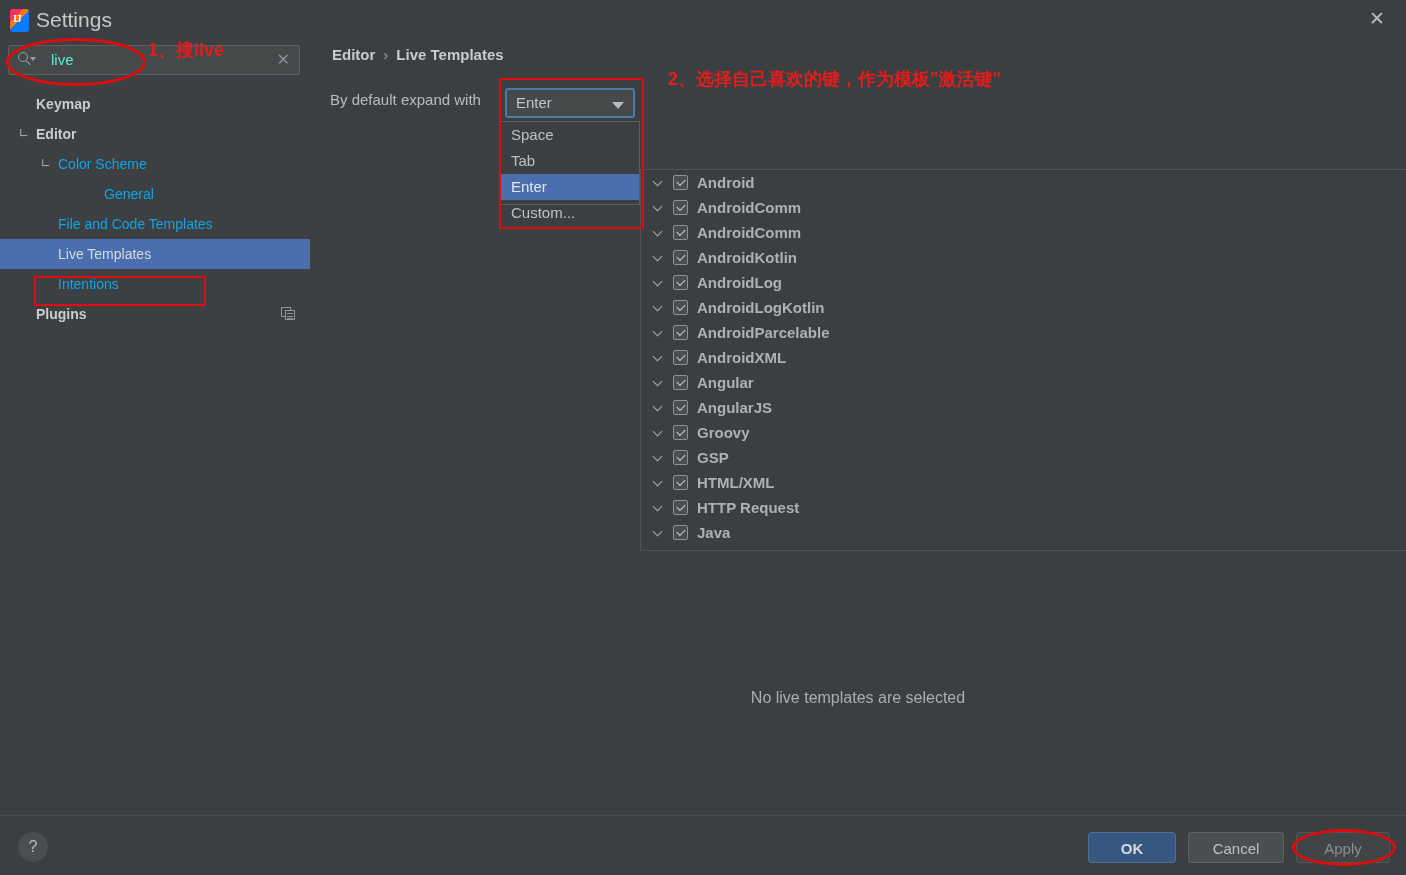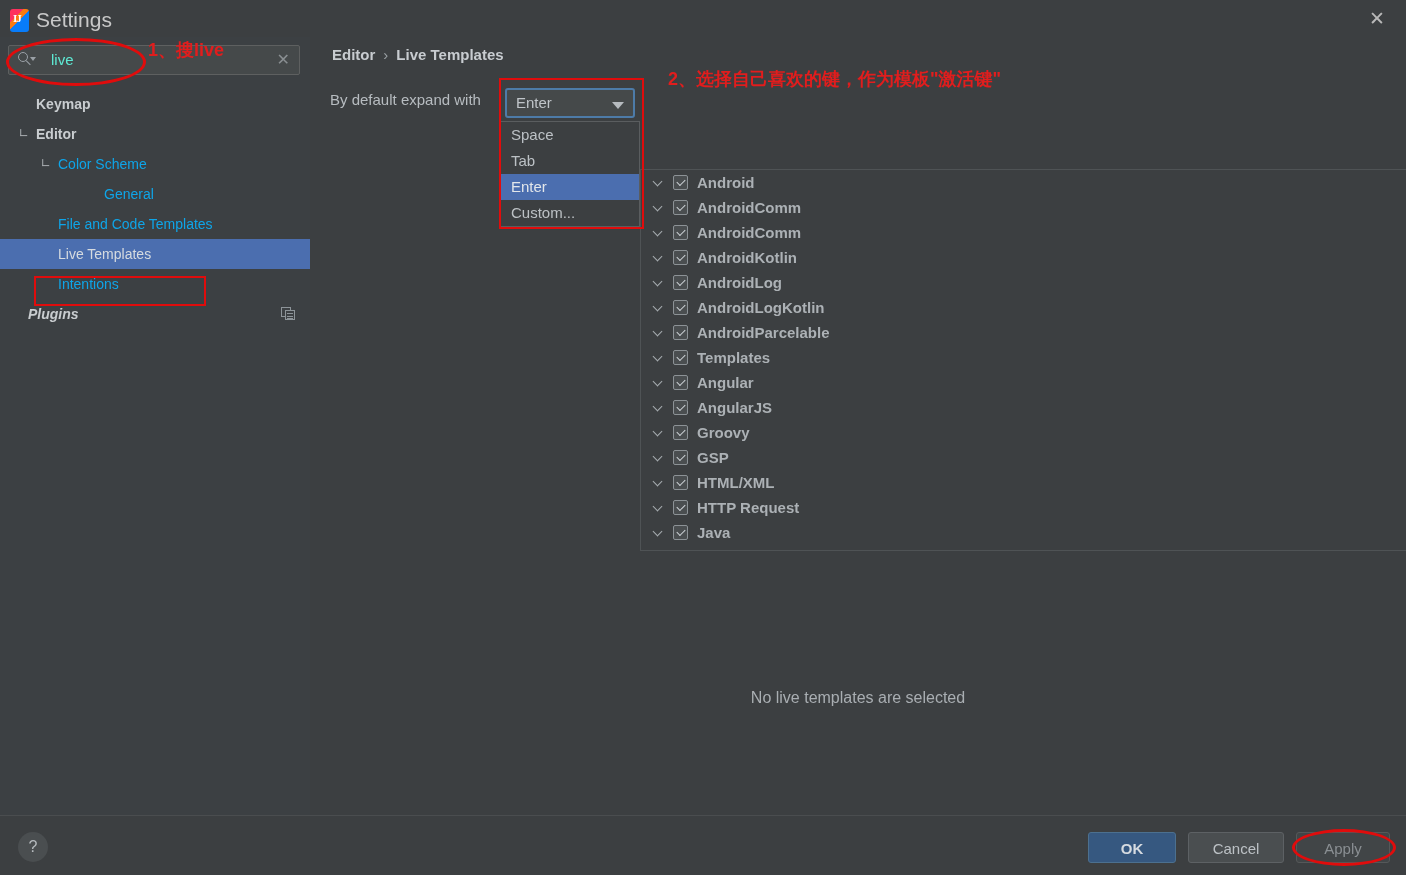--- a/index.html
+++ b/index.html
@@ -61,21 +61,21 @@
   .breadcrumb .sep{font-weight:normal;color:#9aa0a4;margin:0 8px;}
 
   .expandrow{position:absolute;left:20px;top:54px;font-size:15px;color:#b7bcc0;}
 
   .combo{position:absolute;left:505px;top:88px;width:130px;height:30px;box-sizing:border-box;
     background:#45494a;border:2px solid #4d7ba8;border-radius:3px;}
   .combo .val{position:absolute;left:9px;top:4px;font-size:15px;color:#c0c5c9;}
   .combo .arrow{position:absolute;right:9px;top:12px;width:0;height:0;
     border-left:6px solid transparent;border-right:6px solid transparent;border-top:7px solid #b6bbbf;}
 
-  .dropdown{position:absolute;left:500px;top:121px;width:140px;height:106px;
+  .dropdown{position:absolute;left:500px;top:121px;width:140px;height:84px;
     background:#3c3f41;border:1px solid #5a5d5f;box-sizing:border-box;}
   .dd-item{position:relative;height:26px;line-height:26px;padding-left:10px;font-size:15px;color:#bcc1c5;}
   .dd-item.sel{background:#4b6eaf;color:#e2e6ea;}
 
   
   .listpanel{position:absolute;left:330px;top:132px;width:1025px;height:382px;
     background:#3c3f41;border:1px solid #4f5355;box-sizing:border-box;}
   .list-inner{position:absolute;left:0;top:0;right:22px;top:0;bottom:0;overflow:hidden;}
   .lrow{position:relative;height:25px;line-height:25px;font-size:15px;white-space:nowrap;}
   .lrow .lchev{position:absolute;left:12px;top:8px;width:10px;height:10px;}
@@ -146,21 +146,21 @@
         <div class="tree-row">
           <span class="lbl" style="left: 58px;">File and Code Templates</span>
         </div>
         <div class="tree-row selected">
           <span class="lbl" style="left: 58px;">Live Templates</span>
         </div>
         <div class="tree-row">
           <span class="lbl" style="left: 58px;">Intentions</span>
         </div>
         <div class="tree-row bold">
-          <span class="lbl" style="left: 28px; font-style: italic;">Plugins</span>
+          <span class="lbl" style="left: 36px;">Plugins</span>
           <span class="copyicon" style="right: 14px; top: 8px;">
             <i class="b1"></i>
             <i class="b2"></i>
             <i class="l1"></i>
             <i class="l2"></i>
             <i class="l3"></i>
           </span>
         </div>
       </div>
   </div>
@@ -205,21 +205,21 @@
             <span class="ltxt">AndroidLogKotlin</span>
           </div>
           <div class="lrow">
             <span class="lchev"></span>
             <span class="cbx"></span>
             <span class="ltxt">AndroidParcelable</span>
           </div>
           <div class="lrow">
             <span class="lchev"></span>
             <span class="cbx"></span>
-            <span class="ltxt">Templates</span>
+            <span class="ltxt">AndroidXML</span>
           </div>
           <div class="lrow">
             <span class="lchev"></span>
             <span class="cbx"></span>
             <span class="ltxt">Angular</span>
           </div>
           <div class="lrow">
             <span class="lchev"></span>
             <span class="cbx"></span>
             <span class="ltxt">AngularJS</span>

